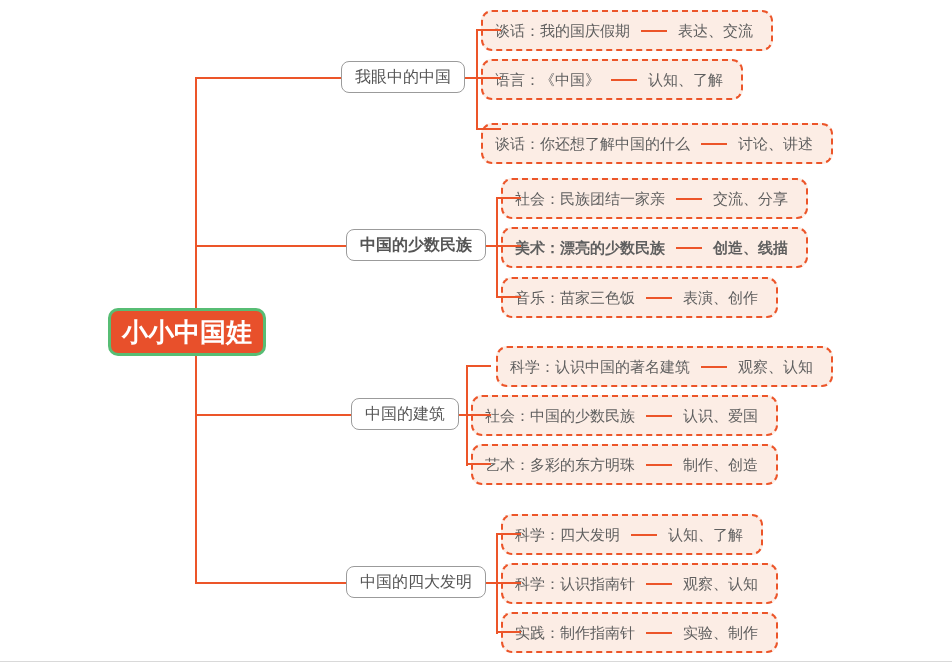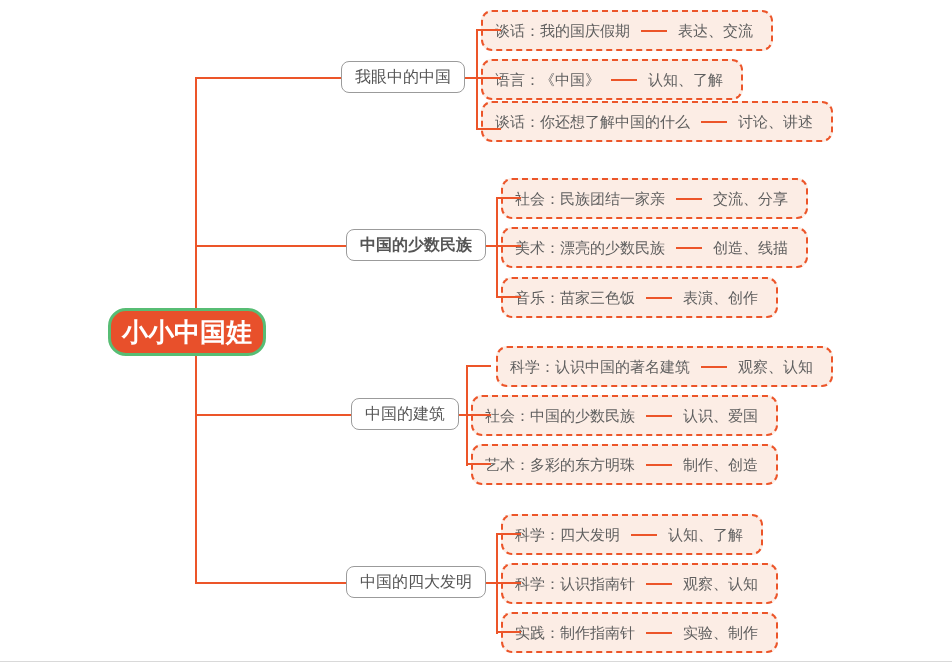--- a/index.html
+++ b/index.html
@@ -113,49 +113,49 @@
   <div class="line over" style="left:466px; top:365px; width:25px; height:2px;"></div>
   <div class="line over" style="left:466px; top:414px; width:25px; height:2px;"></div>
   <div class="line over" style="left:466px; top:463px; width:25px; height:2px;"></div>
 
   <div class="line" style="left:430px; top:582px; width:68px; height:2px;"></div>
   <div class="line" style="left:496px; top:533px; width:2px; height:101px;"></div>
   <div class="line over" style="left:496px; top:533px; width:25px; height:2px;"></div>
   <div class="line over" style="left:496px; top:582px; width:25px; height:2px;"></div>
   <div class="line over" style="left:496px; top:631px; width:25px; height:2px;"></div>
 
-  <div class="root-node" style="left:108px; top:308px;border-radius:18px;">小小中国娃</div>
+  <div class="root-node" style="left:108px; top:308px;">小小中国娃</div>
 
   <div class="branch-node" style="left:341px; top:61px;">我眼中的中国</div>
   <div class="branch-node" style="left:346px; top:229px;font-weight:bold;">中国的少数民族</div>
   <div class="branch-node" style="left:351px; top:398px;">中国的建筑</div>
   <div class="branch-node" style="left:346px; top:566px;">中国的四大发明</div>
 
   <div class="leaf-node" style="left:481px; top:10px;">
     <span>谈话：我的国庆假期</span>
     <span class="dash-sep"></span>
     <span>表达、交流</span>
   </div>
   <div class="leaf-node" style="left:481px; top:59px;">
     <span>语言：《中国》</span>
     <span class="dash-sep"></span>
     <span>认知、了解</span>
   </div>
-  <div class="leaf-node" style="left:481px; top:101px;">
+  <div class="leaf-node" style="left:481px; top:123px;">
     <span>谈话：你还想了解中国的什么</span>
     <span class="dash-sep"></span>
     <span>讨论、讲述</span>
   </div>
 
   <div class="leaf-node" style="left:501px; top:178px;">
     <span>社会：民族团结一家亲</span>
     <span class="dash-sep"></span>
     <span>交流、分享</span>
   </div>
-  <div class="leaf-node" style="left:501px; top:227px;">
+  <div class="leaf-node" style="left:501px; top:227px;font-weight:bold;">
     <span>美术：漂亮的少数民族</span>
     <span class="dash-sep"></span>
     <span>创造、线描</span>
   </div>
   <div class="leaf-node" style="left:501px; top:277px;">
     <span>音乐：苗家三色饭</span>
     <span class="dash-sep"></span>
     <span>表演、创作</span>
   </div>
 

